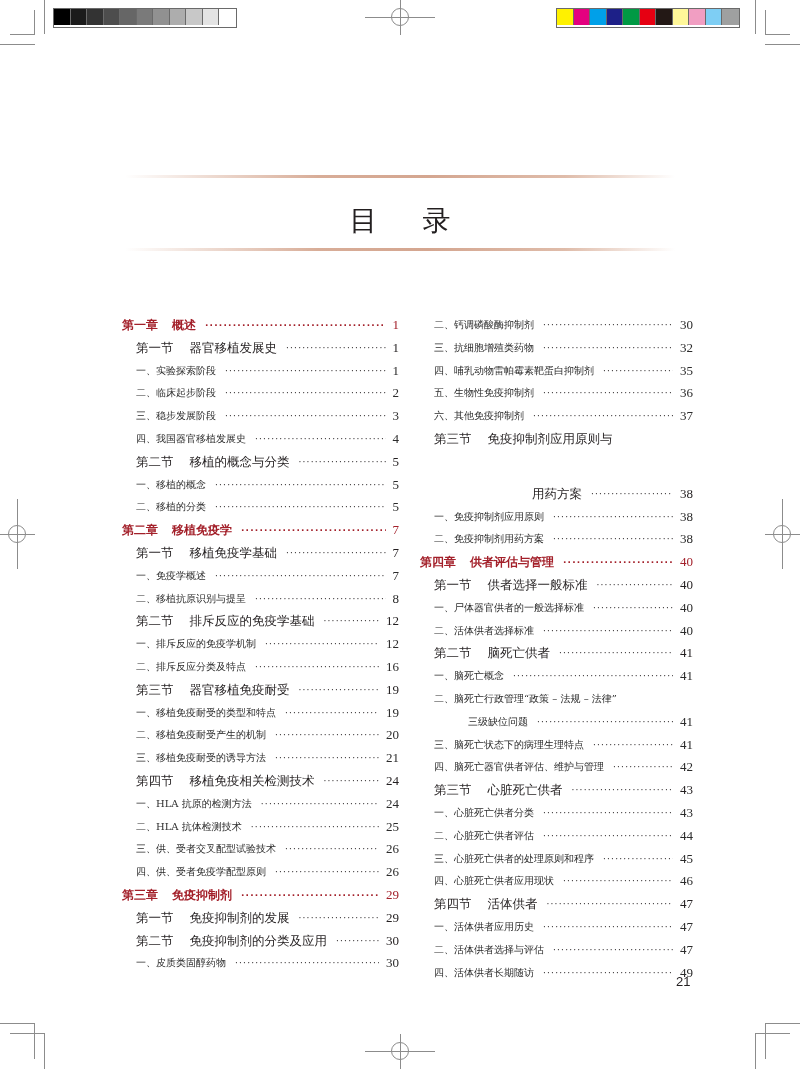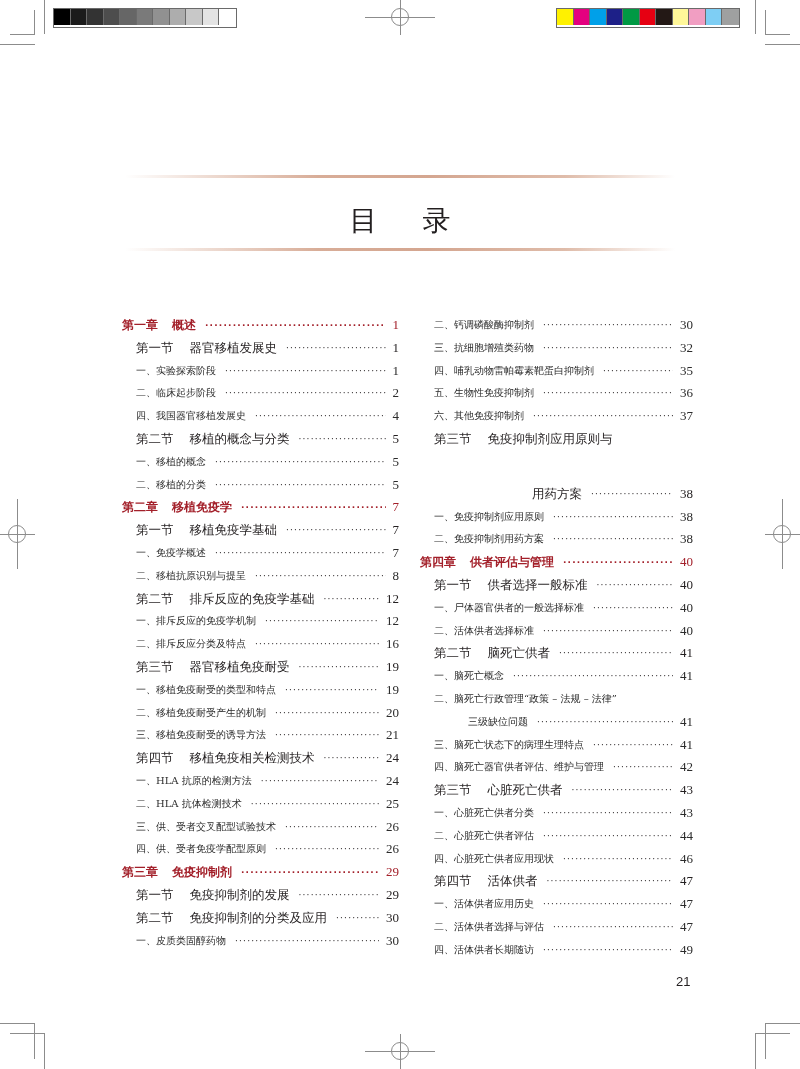--- a/index.html
+++ b/index.html
@@ -143,20 +143,25 @@
       <span class="t"><span>一、实验探索阶段</span></span>
       <span class="dots"></span>
       <span class="p">1</span>
     </div>
     <div class="entry lvl-item">
       <span class="t"><span>二、临床起步阶段</span></span>
       <span class="dots"></span>
       <span class="p">2</span>
     </div>
     <div class="entry lvl-item">
+      <span class="t"><span>三、稳步发展阶段</span></span>
+      <span class="dots"></span>
+      <span class="p">3</span>
+    </div>
+    <div class="entry lvl-item">
       <span class="t"><span>四、我国器官移植发展史</span></span>
       <span class="dots"></span>
       <span class="p">4</span>
     </div>
     <div class="entry lvl-section">
       <span class="t"><span>第二节</span><span class="gap"></span><span>移植的概念与分类</span></span>
       <span class="dots"></span>
       <span class="p">5</span>
     </div>
     <div class="entry lvl-item">
@@ -375,20 +380,25 @@
       <span class="t"><span>一、心脏死亡供者分类</span></span>
       <span class="dots"></span>
       <span class="p">43</span>
     </div>
     <div class="entry lvl-item">
       <span class="t"><span>二、心脏死亡供者评估</span></span>
       <span class="dots"></span>
       <span class="p">44</span>
     </div>
     <div class="entry lvl-item">
+      <span class="t"><span>三、心脏死亡供者的处理原则和程序</span></span>
+      <span class="dots"></span>
+      <span class="p">45</span>
+    </div>
+    <div class="entry lvl-item">
       <span class="t"><span>四、心脏死亡供者应用现状</span></span>
       <span class="dots"></span>
       <span class="p">46</span>
     </div>
     <div class="entry lvl-section">
       <span class="t"><span>第四节</span><span class="gap"></span><span>活体供者</span></span>
       <span class="dots"></span>
       <span class="p">47</span>
     </div>
     <div class="entry lvl-item">

